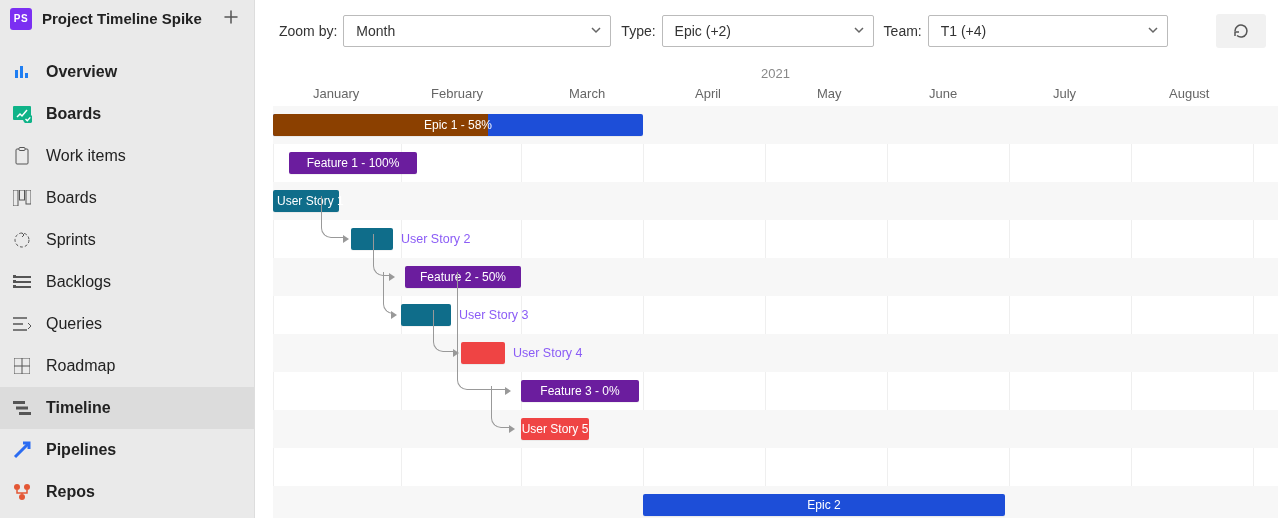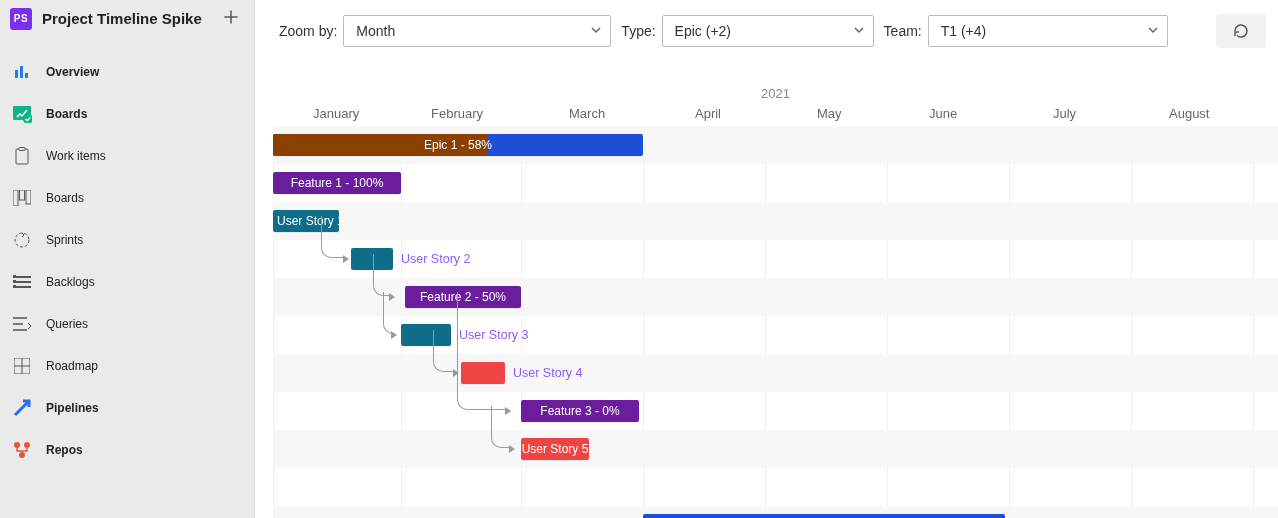--- a/index.html
+++ b/index.html
@@ -9,23 +9,23 @@
     .sidebar { width: 255px; background: #eaeaea; border-right: 1px solid #ddd; display: flex; flex-direction: column; }
     .sidebar-header { display: flex; align-items: center; padding: 6px 10px 6px 10px; gap: 10px; }
     .project-badge { width: 22px; height: 22px; background: #7b2ff2; color: #fff; font-size: 10px; font-weight: 600; display:flex; align-items:center; justify-content:center; border-radius: 3px; letter-spacing: .5px;}
     .project-title { font-weight: 700; font-size: 15px; color: #222; flex:1;}
     .plus-icon { color: #555; font-size: 18px; padding: 2px 6px; cursor: pointer; }
     .nav { padding-top: 14px; }
     .nav-item { display: flex; align-items: center; gap: 14px; padding: 8px 14px 8px 12px; height: 42px; color: #222; cursor: pointer; }
     .nav-item.active { background: #dcdcdc; }
     .nav-item.bold .nav-label{ font-weight: 700; }
     .nav-icon { width: 20px; height: 20px; display:flex; align-items:center; justify-content:center; font-size: 16px; }
-    .nav-label { font-size: 12px; }
+    .nav-label { font-size: 16px; }
     
-    .main { flex:1; display:flex; flex-direction:column;gap:20px; }
+    .main { flex:1; display:flex; flex-direction:column; }
     .toolbar { display:flex; align-items:center; gap: 10px; padding: 14px 12px 0 24px; }
     .tb-label { font-size: 14px; color: #333; margin-right: -4px;}
     .tb-select { display:flex; align-items:center; justify-content:space-between; border:1px solid #bbb; border-radius:2px; height:32px; padding: 0 8px 0 12px; background:#fff; min-width: 120px; cursor:pointer;}
     .tb-select.big { width: 268px; }
     .tb-select.med { width: 212px;}
     .chev { color:#666; }
     .tb-spacer { flex:1; }
     .refresh-btn { width: 50px; height:34px; background:#f1f1f1; border-radius:3px; display:flex; align-items:center; justify-content:center; cursor:pointer; }
     
     .timeline { flex:1; position:relative; margin: 14px 0 0 18px; overflow:hidden;}
@@ -137,20 +137,30 @@
       </div>
       <div class="nav-item">
         <span class="nav-icon">
           <svg width="16" height="16" viewBox="0 0 16 16">
               <rect x="0" y="0" width="16" height="16" stroke="#555" fill="none"></rect>
               <path d="M0 8h16M8 0v16" stroke="#555"></path>
             </svg>
         </span>
         <span class="nav-label">Roadmap</span>
       </div>
+      <div class="nav-item active bold">
+        <span class="nav-icon">
+          <svg width="18" height="14" viewBox="0 0 18 14">
+              <rect x="0" y="0" width="12" height="3" fill="#555"></rect>
+              <rect x="3" y="5.5" width="12" height="3" fill="#555"></rect>
+              <rect x="6" y="11" width="12" height="3" fill="#555"></rect>
+            </svg>
+        </span>
+        <span class="nav-label">Timeline</span>
+      </div>
       <div class="nav-item bold">
         <span class="nav-icon">
           <svg width="18" height="18" viewBox="0 0 18 18">
               <path d="M2 16L16 2" stroke="#2b6cf2" stroke-width="3"></path>
               <path d="M10 2h6v6" stroke="#2b6cf2" stroke-width="3" fill="none"></path>
             </svg>
         </span>
         <span class="nav-label">Pipelines</span>
       </div>
       <div class="nav-item bold">
@@ -233,21 +243,21 @@
         <div class="rows">
 
           <div class="row alt">
             <div class="bar epic" style="left:0px; width:370px">
               <div class="fill" style="width:58%"></div>
               <span class="lbl">Epic 1 - 58%</span>
             </div>
           </div>
 
           <div class="row">
-            <div class="bar feature" style="left:0px; width:128px">
+            <div class="bar feature" style="left:16px; width:128px">
               <span>Feature 1 - 100%</span>
             </div>
           </div>
 
           <div class="row alt">
             <div class="bar story" style="left:0px; width:66px; justify-content:flex-start; padding-left:4px">
               <span>User Story 1</span>
             </div>
           </div>
 

